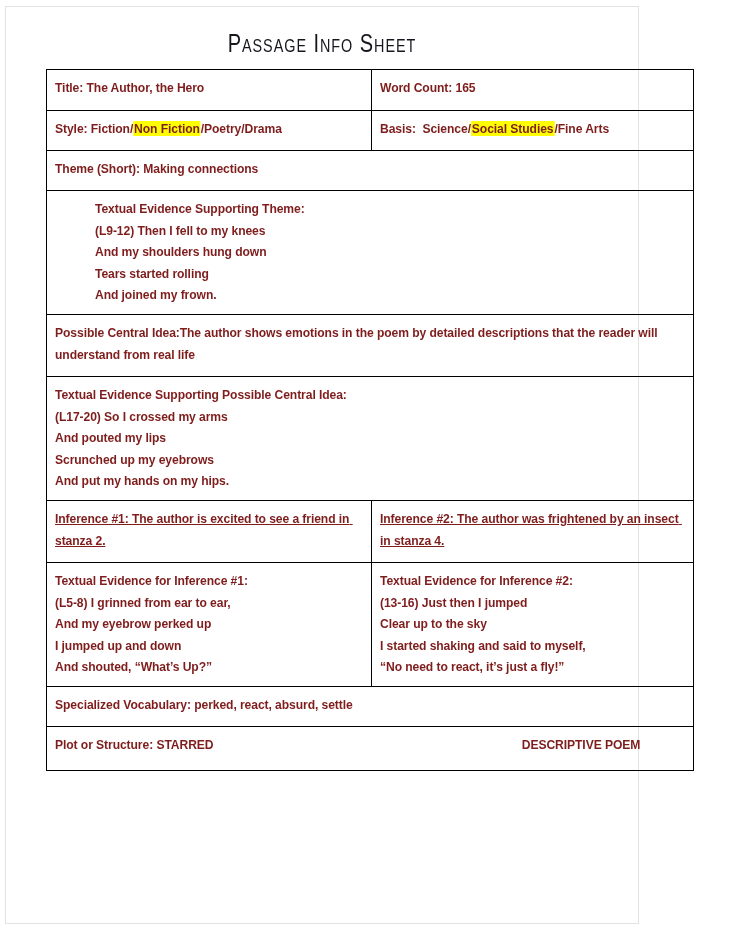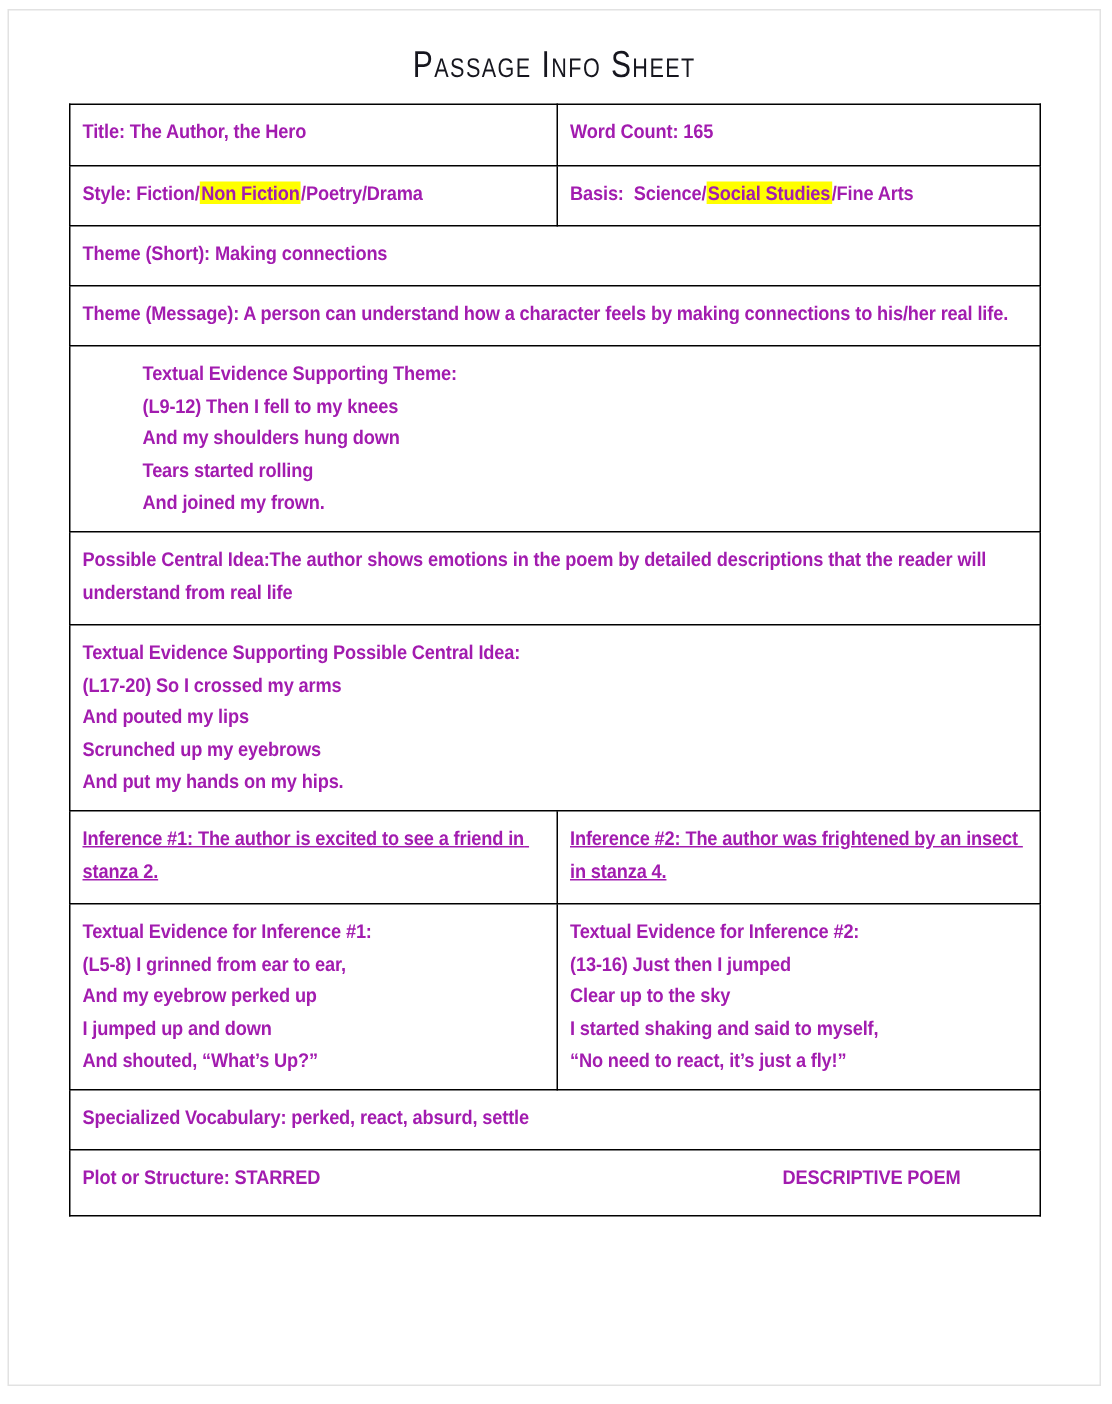--- a/index.html
+++ b/index.html
@@ -13,21 +13,21 @@
     height: 936px;
     overflow: hidden;
     font-family: "Liberation Sans", sans-serif;
   }
 
   
   .page {
     position: absolute;
     left: 5px;
     top: 6px;
-    width: 729px;
+    width: 634px;
     height: 918px;
     background: #ffffff;
     border: 1px solid #e2e2e2;
     box-sizing: border-box;
   }
 
   .doc-title {
     position: absolute;
     left: 0;
     top: 22px;
@@ -51,21 +51,21 @@
     left: 40px;
     top: 62px;
     width: 647px;
     border-collapse: collapse;
     table-layout: fixed;
   }
   .sheet td {
     border: 1px solid #000000;
     vertical-align: top;
     padding: 7px 8px 8px 8px;
-    color: #a21caf;
+    color: #7f1d1d;
     font-family: "Liberation Sans Narrow", "Liberation Sans", sans-serif;
     font-size: 13.2px;
     line-height: 21.5px;
     font-weight: 600;
     letter-spacing: -0.1px;
   }
   .cell-text {
     transform: scaleX(0.92);
     transform-origin: left top;
     width: 108.6%;
@@ -141,27 +141,20 @@
       </tr>
 
       <tr class="r-theme-s">
         <td colspan="2">
           <div class="cell-text">
               <span class="line">Theme (Short): Making connections</span>
             </div>
         </td>
       </tr>
 
-      <tr class="r-theme-m">
-        <td colspan="2">
-          <div class="cell-text">
-              <span class="line">Theme (Message): A person can understand how a character feels by making connections to his/her real life.</span>
-            </div>
-        </td>
-      </tr>
 
       <tr class="r-ev-theme">
         <td colspan="2">
           <div class="cell-text">
             <span class="line">Textual Evidence Supporting Theme:</span>
             <span class="line">(L9-12) Then I fell to my knees</span>
             <span class="line">And my shoulders hung down</span>
             <span class="line">Tears started rolling</span>
             <span class="line">And joined my frown.</span>
           </div>

